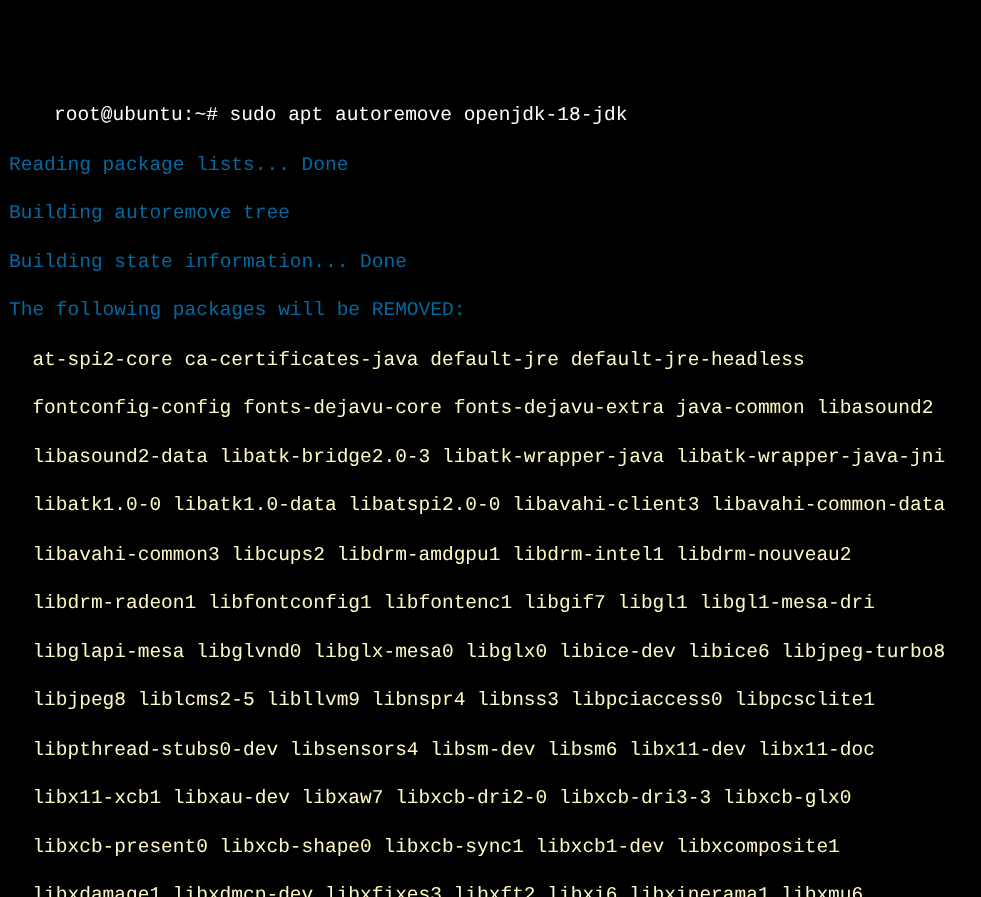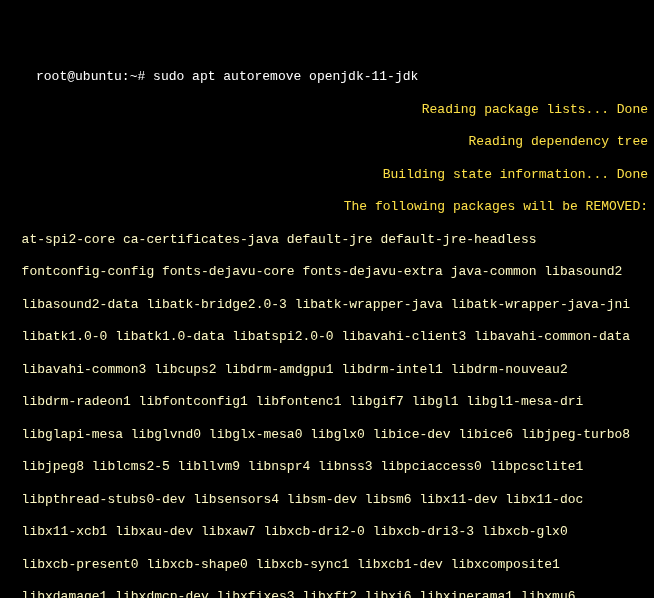--- a/index.html
+++ b/index.html
@@ -35,37 +35,36 @@
     .prompt-path {
       color: #ffffff;
     }
     .prompt-hash {
       color: #ffffff;
     }
     .command {
       color: #ffffff;
     }
     .output {
-      color: #fde047;
-      text-align: right;
+      color: #0369a1;
     }
     .pkg-list {
       color: #fef9c3;
       padding-left: 2ch;
       display: block;
     }
   </style>
 </head>
 <body>
 
 
 
-<span class="line"><span class="prompt-user">root</span><span class="prompt-sep">@</span><span class="prompt-host">ubuntu</span><span class="prompt-sep">:</span><span class="prompt-path">~</span><span class="prompt-hash"># </span><span class="command">sudo apt autoremove openjdk-11-jdk</span></span>
+<span class="line"><span class="prompt-user">root</span><span class="prompt-sep">@</span><span class="prompt-host">ubuntu</span><span class="prompt-sep">:</span><span class="prompt-path">~</span><span class="prompt-hash"># </span><span class="command">sudo apt autoremove openjdk-18-jdk</span></span>
 <span class="line output">Reading package lists... Done</span>
-<span class="line output">Reading dependency tree</span>
+<span class="line output">Building autoremove tree</span>
 <span class="line output">Building state information... Done</span>
 <span class="line output">The following packages will be REMOVED:</span>
 <span class="pkg-list">at-spi2-core ca-certificates-java default-jre default-jre-headless</span>
 <span class="pkg-list">fontconfig-config fonts-dejavu-core fonts-dejavu-extra java-common libasound2</span>
 <span class="pkg-list">libasound2-data libatk-bridge2.0-3 libatk-wrapper-java libatk-wrapper-java-jni</span>
 <span class="pkg-list">libatk1.0-0 libatk1.0-data libatspi2.0-0 libavahi-client3 libavahi-common-data</span>
 <span class="pkg-list">libavahi-common3 libcups2 libdrm-amdgpu1 libdrm-intel1 libdrm-nouveau2</span>
 <span class="pkg-list">libdrm-radeon1 libfontconfig1 libfontenc1 libgif7 libgl1 libgl1-mesa-dri</span>
 <span class="pkg-list">libglapi-mesa libglvnd0 libglx-mesa0 libglx0 libice-dev libice6 libjpeg-turbo8</span>
 <span class="pkg-list">libjpeg8 liblcms2-5 libllvm9 libnspr4 libnss3 libpciaccess0 libpcsclite1</span>

